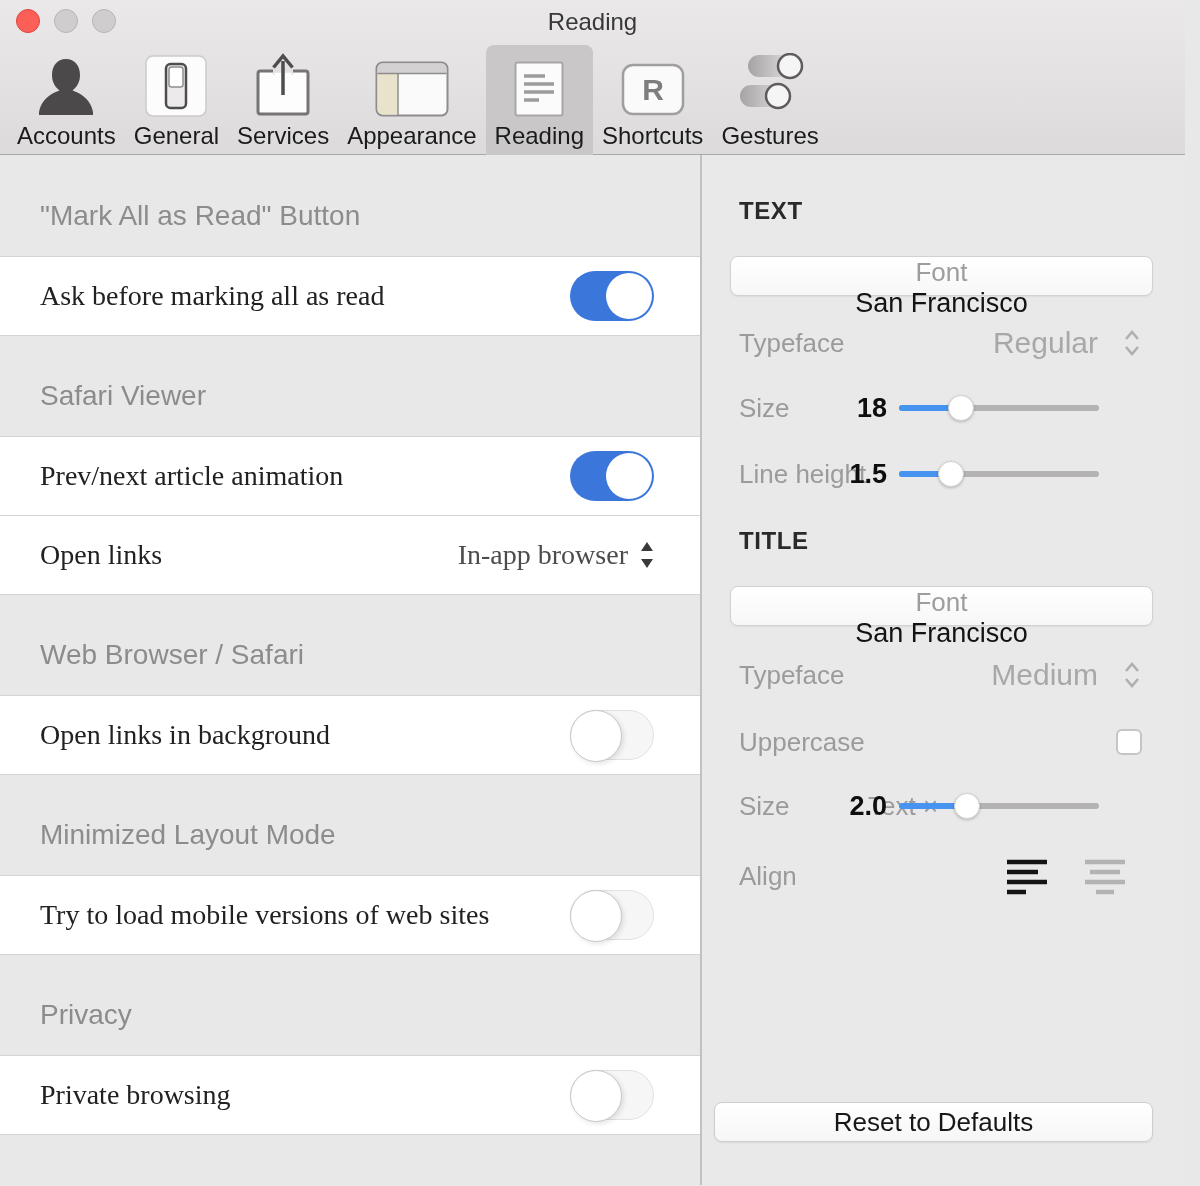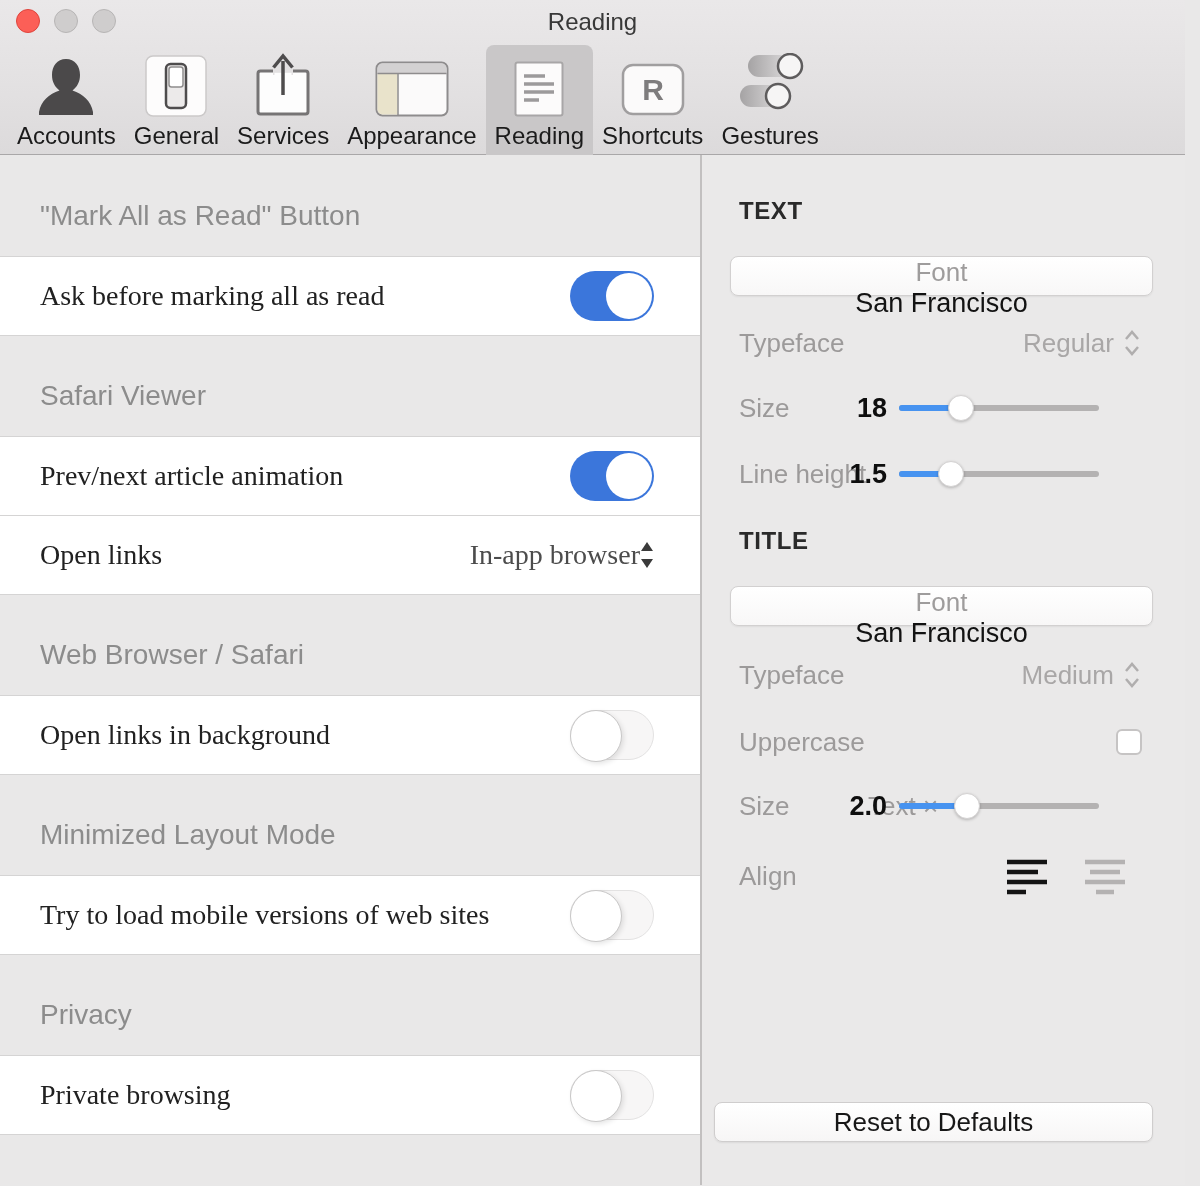--- a/index.html
+++ b/index.html
@@ -32,41 +32,41 @@
   .setting-row .row-label { flex:1; padding-right:20px; }
   .left-footer { flex:1; background:#e9e8e8; border-top:1px solid #d5d4d4; }
 
   
   .toggle { width:84px; height:50px; border-radius:25px; position:relative; flex:none; cursor:default; }
   .toggle.on  { background:var(--toggle-blue,#3b76db); }
   .toggle.on::after { content:""; position:absolute; top:2px; right:2px; width:46px; height:46px; border-radius:50%; background:#fff; }
   .toggle.off { background:#f7f6f6; border:1px solid #e3e2e2; }
   .toggle.off::after { content:""; position:absolute; top:-1px; left:-1px; width:50px; height:50px; border-radius:50%; background:#fff; border:1px solid #c9c8c8; box-shadow:2px 2px 5px rgba(0,0,0,0.10); }
 
-  .dropdown-value { display:flex; align-items:center; color:#4c4c4c; font-size:28px; flex:none; }
+  .dropdown-value { display:flex; align-items:center; gap:12px; color:#4c4c4c; font-size:28px; flex:none; }
 
   
   .right-panel { flex:1; position:relative; background:#eae9e9; }
   .rp-header { position:absolute; left:37px; font-size:24px; font-weight:700; letter-spacing:0.6px; color:#2a2a2a; line-height:30px; }
   .rp-header.text-h  { top:41px; }
   .rp-header.title-h { top:371px; }
 
   .font-button { position:absolute; left:28px; right:32px; height:40px; background:linear-gradient(#ffffff,#f8f7f7); border:1px solid #d2d0d0; border-radius:8px; display:flex; align-items:center; justify-content:space-between; padding:0 15px; box-shadow:0 1px 2px rgba(0,0,0,0.06); cursor:default;flex-direction:column; }
   .font-button.fb1 { top:101px; }
   .font-button.fb2 { top:431px; }
   .fb-label { color:#9e9c9c; font-size:26px; }
   .fb-value { color:#121212; font-size:27px; }
 
   .rp-row { position:absolute; left:37px; right:43px; height:34px; display:flex; align-items:center; }
   .rp-row .lbl { color:#9c9a9a; font-size:26px; }
   .rp-row .spacer { flex:1; }
   .row-typeface1 { top:171px; } .row-size1 { top:236px; } .row-lineheight1 { top:302px; }
   .row-typeface2 { top:503px; } .row-uppercase { top:570px; } .row-size2 { top:634px; } .row-align { top:701px; height:40px; }
 
-  .gray-select { display:flex; align-items:center; gap:8px; color:#a9a7a7; font-size:26px; cursor:default; }
+  .gray-select { display:flex; align-items:center; gap:24px; color:#a9a7a7; font-size:30px; cursor:default; }
 
   .rp-num { position:absolute; right:255px; font-weight:700; color:#0e0e0e; font-size:27px; }
   .size-prefix { position:absolute; left:129px; color:#9c9a9a; font-size:26px; }
 
   .slider { position:absolute; right:43px; top:4px; width:200px; height:26px; cursor:default; }
   .slider .track { position:absolute; top:10px; left:0; right:0; height:6px; border-radius:3px; background:#b4b2b2; }
   .slider .fill  { position:absolute; top:10px; left:0; width:var(--fill,50%); height:6px; border-radius:3px; background:var(--slider-blue,#4793f0); }
   .slider .knob  { position:absolute; top:0; left:calc(var(--fill,50%) - 13px); width:26px; height:26px; border-radius:50%; background:#fff; border:1px solid #d4d2d2; box-shadow:0 1px 3px rgba(0,0,0,0.22); }
 
   .checkbox { position:absolute; right:0; width:26px; height:26px; border:2px solid #c6c4c4; border-radius:6px; background:#fff; cursor:default; }

